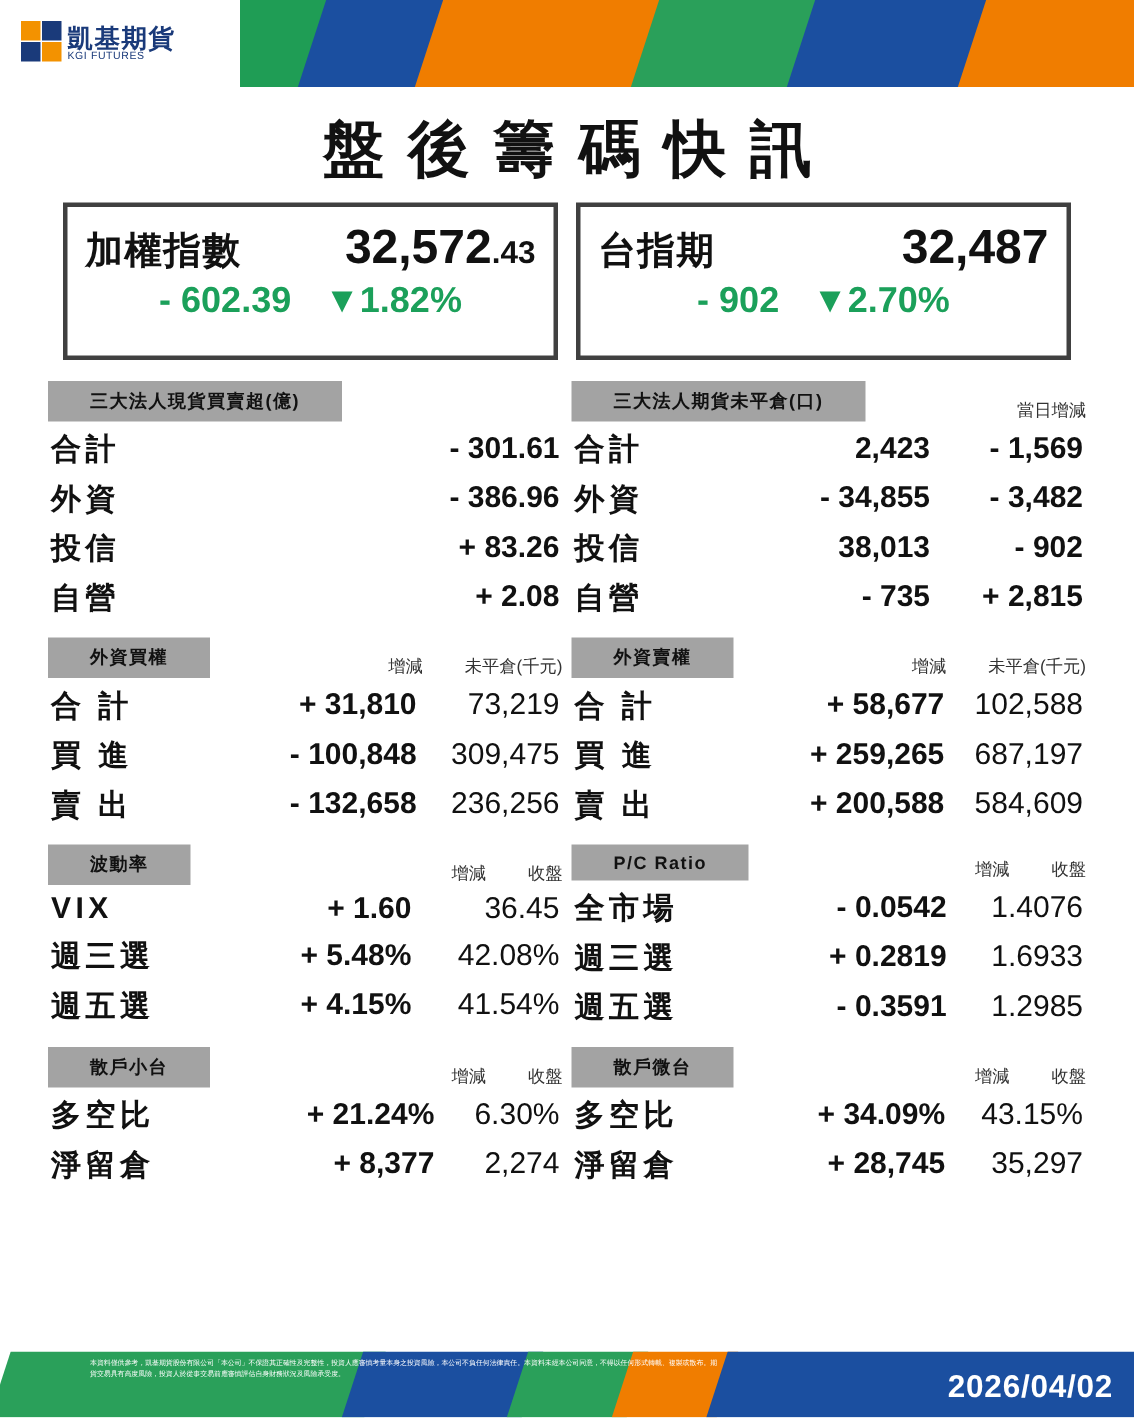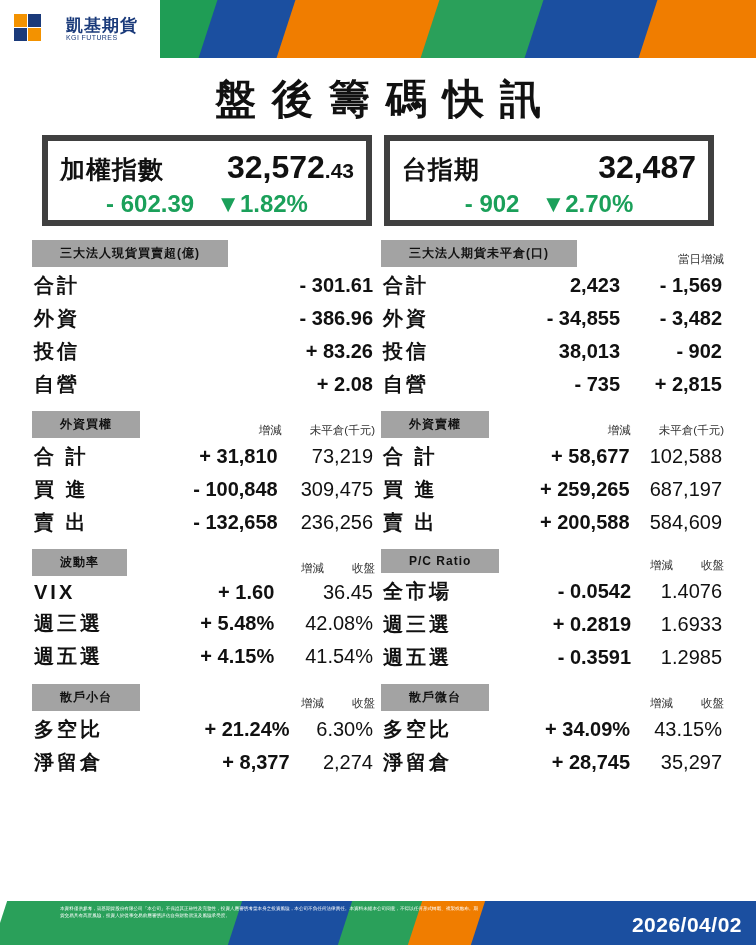--- a/index.html
+++ b/index.html
@@ -16,21 +16,21 @@
     position: relative;
     height: 58px;
     width: 100%;
     overflow: hidden;
     background: #ffffff;
   }
   .hdr-logo {
     position: absolute; left: 0; top: 0;
     width: 160px; height: 58px;
     background: #ffffff;
-    display: flex; align-items: center; gap: 22px;
+    display: flex; align-items: center; gap: 1px;
     padding-left: 14px;
     z-index: 5;
   }
   .logo-mark {
     width: 30px; height: 30px;
     position: relative;
     flex: none;
   }
   .logo-mark .sq {
     position: absolute; width: 13px; height: 13px;
@@ -67,22 +67,22 @@
   }
 
   
   .index-row {
     display:flex; gap: 12px;
     padding: 0 42px;
     margin-bottom: 14px;
   }
   .index-box {
     flex:1;
-    border: 6px solid #404040;
-    padding: 8px 12px 2px 12px;
+    border: 3px solid #404040;
+    padding: 8px 12px 22px 12px;
     background:#fff;
   }
   .ix-top {
     display:flex; align-items:baseline; justify-content:space-between;
   }
   .ix-name { font-size: 25px; font-weight:bold; color:#111; letter-spacing:1px; }
   .ix-val { font-size: 32px; font-weight:bold; color:#111; letter-spacing:0px; }
   .ix-val .dec { font-size: 21px; }
   .ix-bot {
     display:flex; align-items:baseline; justify-content:center; gap:22px;

